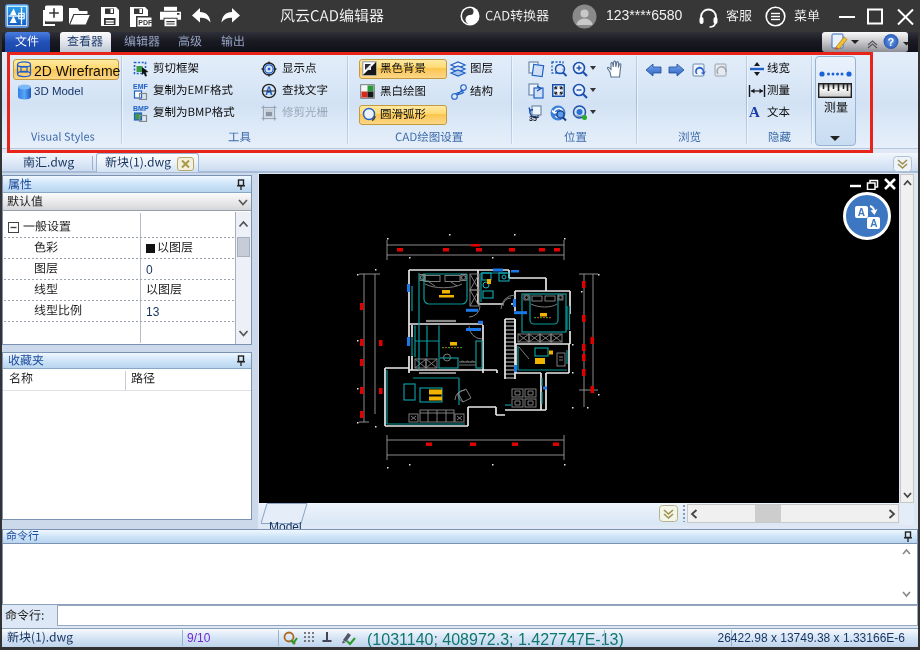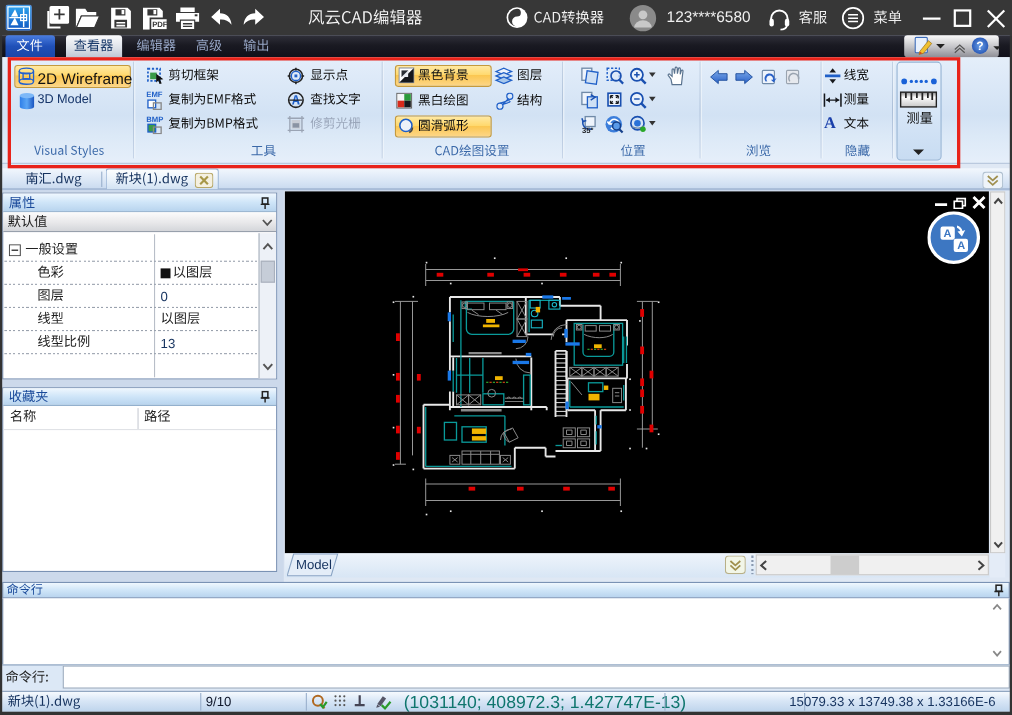--- a/index.html
+++ b/index.html
@@ -506,21 +506,21 @@
 <rect x="12" y="14" width="13" height="12" rx="2" fill="#fff"></rect>
 <text x="14.8" y="23.6" font-size="10" font-weight="bold" fill="#3d77c2" font-family="Liberation Sans">A</text>
 <path d="M27 13 a7 7 0 0 1 5 5 l2.5 -1 l-3 6 l-4 -4.5 l2.5 -0.5 a5 5 0 0 0 -3 -3 Z" fill="#fff"></path>
 <rect x="24" y="25" width="13" height="12" rx="2" fill="#fff"></rect>
 <text x="27.2" y="34.8" font-size="10" font-weight="bold" fill="#3d77c2" font-family="Liberation Sans">A</text>
 </svg>
 <div class="ab" style="left:259px;top:503px;width:640px;height:22px;background:linear-gradient(#eef4fb,#d8e6f5)"></div>
 <svg class="ab" style="left:261px;top:503px" width="52" height="21" viewBox="0 0 52 21">
 <path d="M6 0.5 L46 0.5 L40 20.5 L0 20.5 Z" fill="#e4edf8" stroke="#8aa4c4"></path>
 </svg>
-<div class="ab" style="left:269px;top:506px;font-size:12px;color:#16335f">Model</div>
+<div class="ab" style="left:269px;top:520px;font-size:12px;color:#16335f">Model</div>
 <svg class="ab" style="left:659px;top:505px" width="19" height="17" viewBox="0 0 19 17">
 <rect x="0.5" y="0.5" width="18" height="16" rx="3" fill="#f2f6e8" stroke="#b8b088"></rect>
 <path d="M5 5 l4.5 4 l4.5 -4 M5 9 l4.5 4 l4.5 -4" fill="none" stroke="#a09050" stroke-width="1.6"></path>
 </svg>
 <div class="ab" style="left:683px;top:505px;width:2px;height:17px;background:repeating-linear-gradient(#8a9ab0 0,#8a9ab0 2px,transparent 2px,transparent 4px)"></div>
 <div class="ab" style="left:687px;top:504px;width:212px;height:19px;background:#f0f0f0;border:1px solid #c8c8c8"></div>
 <svg class="ab" style="left:690px;top:509px" width="8" height="10" viewBox="0 0 8 10">
     <path d="M6.5 1 L2 5 L6.5 9" fill="none" stroke="#444" stroke-width="1.8"></path>
   </svg>
 <svg class="ab" style="left:888px;top:509px" width="8" height="10" viewBox="0 0 8 10">
@@ -555,21 +555,21 @@
 <div class="ab" style="left:2px;top:604px;width:916px;height:23px;background:#dce8f6;border-top:1px solid #8aa0bc"></div>
 <svg style="position:absolute;left:5px;top:609px" width="41" height="16" viewBox="0 0 41 16">
     <path d="M6.1 0.3C4.9 1.9 2.6 3.5 0.4 4.1C0.6 4.3 0.8 4.7 0.9 4.9C1.8 4.6 2.7 4.2 3.6 3.7L3.6 4.5L8.4 4.5L8.4 3.7C9.2 4.2 10.1 4.6 10.9 4.9C11.1 4.6 11.4 4.2 11.6 4C9.7 3.5 7.7 2.4 6.6 1.1L6.8 0.9ZM3.6 3.6C4.5 3.1 5.4 2.4 6 1.7C6.7 2.4 7.5 3.1 8.3 3.6ZM1.5 5.5L1.5 10.6L2.4 10.6L2.4 9.6L5.2 9.6L5.2 5.5ZM2.4 6.3L4.3 6.3L4.3 8.8L2.4 8.8ZM6.5 5.5L6.5 11.5L7.3 11.5L7.3 6.3L9.6 6.3L9.6 8.8C9.6 9 9.6 9 9.4 9C9.3 9 8.7 9 8 9C8.1 9.3 8.2 9.6 8.3 9.9C9.2 9.9 9.8 9.9 10.1 9.7C10.4 9.6 10.5 9.3 10.5 8.8L10.5 5.5ZM16.8 3.9C17.5 4.4 18.3 5.2 18.6 5.7L19.3 5.1C18.9 4.6 18.1 3.9 17.4 3.3ZM14 6L14 6.9L20.5 6.9C19.9 7.6 19 8.5 18.2 9.3C17.5 8.8 16.9 8.4 16.3 8.1L15.7 8.7C17 9.6 18.7 10.8 19.6 11.6L20.2 10.8C19.9 10.5 19.4 10.2 18.9 9.8C20.1 8.6 21.4 7.3 22.3 6.4L21.6 6L21.4 6ZM18.1 0.4C16.9 2.1 14.6 3.7 12.4 4.7C12.7 4.9 12.9 5.2 13.1 5.4C14.9 4.6 16.7 3.3 18 1.9C19.4 3.3 21.4 4.7 23 5.4C23.2 5.1 23.5 4.8 23.7 4.6C22 3.9 19.9 2.6 18.6 1.3L18.9 0.9ZM29.2 1.2L29.2 2.1L35.1 2.1L35.1 1.2ZM27.2 0.5C26.6 1.3 25.4 2.4 24.4 3.1C24.6 3.3 24.8 3.6 24.9 3.8C26 3 27.3 1.9 28.1 0.8ZM28.7 4.5L28.7 5.4L32.7 5.4L32.7 10.4C32.7 10.5 32.7 10.6 32.4 10.6C32.2 10.6 31.4 10.6 30.5 10.6C30.7 10.9 30.8 11.2 30.8 11.5C32 11.5 32.7 11.5 33.1 11.4C33.5 11.2 33.6 10.9 33.6 10.4L33.6 5.4L35.5 5.4L35.5 4.5ZM27.7 3C26.9 4.4 25.5 5.8 24.3 6.7C24.5 6.9 24.8 7.3 24.9 7.5C25.4 7.1 25.8 6.7 26.3 6.2L26.3 11.6L27.2 11.6L27.2 5.2C27.7 4.6 28.2 4 28.5 3.4ZM37.7 5.9C38.1 5.9 38.5 5.5 38.5 5C38.5 4.5 38.1 4.2 37.7 4.2C37.2 4.2 36.9 4.5 36.9 5C36.9 5.5 37.2 5.9 37.7 5.9ZM37.7 10.7C38.1 10.7 38.5 10.4 38.5 9.9C38.5 9.4 38.1 9 37.7 9C37.2 9 36.9 9.4 36.9 9.9C36.9 10.4 37.2 10.7 37.7 10.7Z" fill="#222"></path>
   </svg>
 <div class="ab" style="left:57px;top:605px;width:861px;height:21px;background:#fff;border:1px solid #98a8bc"></div>
 <div class="ab" style="left:2px;top:628px;width:916px;height:19px;background:linear-gradient(#f6fafe,#d8e6f6 45%,#bed4ec);border-top:1px solid #8aa0bc"></div>
 <svg style="position:absolute;left:7px;top:631px" width="68" height="16" viewBox="0 0 68 16">
     <path d="M4.3 8C4.7 8.6 5.1 9.4 5.3 9.9L5.9 9.6C5.8 9.1 5.3 8.3 4.9 7.7ZM1.6 7.7C1.4 8.5 1 9.2 0.5 9.7C0.7 9.9 1 10.1 1.1 10.2C1.6 9.6 2.1 8.8 2.4 7.9ZM6.6 1.6L6.6 5.8C6.6 7.4 6.5 9.4 5.5 10.9C5.7 11 6.1 11.2 6.2 11.4C7.3 9.9 7.5 7.5 7.5 5.8L7.5 5.4L9.3 5.4L9.3 11.5L10.2 11.5L10.2 5.4L11.5 5.4L11.5 4.5L7.5 4.5L7.5 2.2C8.7 2 10.1 1.7 11.1 1.4L10.4 0.7C9.5 1.1 8 1.4 6.6 1.6ZM2.6 0.6C2.8 1 3 1.4 3.1 1.7L0.7 1.7L0.7 2.5L6 2.5L6 1.7L4 1.7C3.9 1.3 3.6 0.8 3.4 0.4ZM4.5 2.6C4.4 3.1 4.1 3.9 3.9 4.5L0.6 4.5L0.6 5.2L3 5.2L3 6.5L0.6 6.5L0.6 7.3L3 7.3L3 10.3C3 10.5 3 10.5 2.9 10.5C2.7 10.5 2.4 10.5 1.9 10.5C2.1 10.7 2.2 11.1 2.2 11.3C2.8 11.3 3.2 11.3 3.5 11.1C3.8 11 3.8 10.8 3.8 10.4L3.8 7.3L6.1 7.3L6.1 6.5L3.8 6.5L3.8 5.2L6.2 5.2L6.2 4.5L4.7 4.5C4.9 4 5.1 3.3 5.4 2.7ZM1.5 2.7C1.8 3.3 1.9 4 2 4.5L2.8 4.3C2.7 3.8 2.5 3.1 2.2 2.6ZM21.7 6L19.8 6C19.9 5.6 19.9 5.1 19.9 4.7L19.9 3.4L21.7 3.4ZM19 0.6L19 2.5L16.8 2.5L16.8 3.4L19 3.4L19 4.7C19 5.1 19 5.6 18.9 6L16.5 6L16.5 6.9L18.8 6.9C18.5 8.4 17.6 9.8 15.5 10.9C15.7 11 16 11.3 16.1 11.5C18.3 10.4 19.3 8.9 19.6 7.2C20.3 9.2 21.3 10.8 23 11.5C23.1 11.3 23.4 10.9 23.6 10.8C22 10.1 20.9 8.7 20.4 6.9L23.4 6.9L23.4 6L22.6 6L22.6 2.5L19.9 2.5L19.9 0.6ZM12.4 8.6L12.8 9.5C13.8 9 15.2 8.4 16.5 7.8L16.2 7L14.9 7.6L14.9 4.2L16.2 4.2L16.2 3.4L14.9 3.4L14.9 0.6L14.1 0.6L14.1 3.4L12.6 3.4L12.6 4.2L14.1 4.2L14.1 8C13.5 8.2 12.9 8.4 12.4 8.6ZM26.9 12.9L27.5 12.6C26.5 10.9 26 8.9 26 6.8C26 4.8 26.5 2.8 27.5 1.1L26.9 0.7C25.8 2.5 25.1 4.5 25.1 6.8C25.1 9.2 25.8 11.1 26.9 12.9ZM29.1 10.6L33.9 10.6L33.9 9.6L32.2 9.6L32.2 1.8L31.3 1.8C30.9 2 30.3 2.2 29.5 2.4L29.5 3.1L31.1 3.1L31.1 9.6L29.1 9.6ZM35.9 12.9C37 11.1 37.7 9.2 37.7 6.8C37.7 4.5 37 2.5 35.9 0.7L35.2 1.1C36.3 2.8 36.8 4.8 36.8 6.8C36.8 8.9 36.3 10.9 35.2 12.6ZM40.4 10.7C40.9 10.7 41.2 10.4 41.2 9.9C41.2 9.4 40.9 9 40.4 9C40 9 39.6 9.4 39.6 9.9C39.6 10.4 40 10.7 40.4 10.7ZM45.4 10.7C46.2 10.7 46.9 10.3 47.4 9.8L47.4 9.8L47.5 10.6L48.4 10.6L48.4 1L47.3 1L47.3 3.5L47.4 4.6C46.8 4.2 46.3 3.9 45.6 3.9C44.1 3.9 42.7 5.2 42.7 7.3C42.7 9.5 43.8 10.7 45.4 10.7ZM45.7 9.8C44.5 9.8 43.9 8.9 43.9 7.3C43.9 5.8 44.7 4.8 45.8 4.8C46.3 4.8 46.8 5 47.3 5.5L47.3 8.9C46.8 9.5 46.3 9.8 45.7 9.8ZM51.7 10.6L53 10.6L53.9 7.1C54 6.4 54.2 5.8 54.3 5.2L54.4 5.2C54.5 5.8 54.7 6.4 54.8 7L55.8 10.6L57.1 10.6L58.9 4L57.8 4L56.9 7.8C56.7 8.4 56.6 9 56.5 9.6L56.4 9.6C56.2 9 56.1 8.4 55.9 7.8L54.9 4L53.9 4L52.8 7.8C52.7 8.4 52.5 9 52.4 9.6L52.3 9.6C52.2 9 52.1 8.4 52 7.8L51 4L49.9 4ZM62.5 13.6C64.5 13.6 65.8 12.5 65.8 11.3C65.8 10.2 65 9.8 63.5 9.8L62.2 9.8C61.3 9.8 61.1 9.5 61.1 9C61.1 8.7 61.3 8.5 61.5 8.3C61.8 8.4 62.1 8.5 62.5 8.5C63.8 8.5 64.8 7.6 64.8 6.2C64.8 5.7 64.6 5.2 64.3 4.9L65.7 4.9L65.7 4L63.4 4C63.2 3.9 62.8 3.9 62.5 3.9C61.2 3.9 60 4.8 60 6.2C60 7 60.4 7.6 60.9 8L60.9 8C60.5 8.2 60.2 8.7 60.2 9.2C60.2 9.7 60.4 10.1 60.7 10.3L60.7 10.3C60.1 10.7 59.8 11.3 59.8 11.8C59.8 12.9 60.9 13.6 62.5 13.6ZM62.5 7.8C61.7 7.8 61.1 7.2 61.1 6.2C61.1 5.2 61.7 4.7 62.5 4.7C63.2 4.7 63.9 5.2 63.9 6.2C63.9 7.2 63.2 7.8 62.5 7.8ZM62.6 12.8C61.4 12.8 60.7 12.4 60.7 11.7C60.7 11.3 60.9 10.9 61.4 10.6C61.7 10.6 62 10.7 62.2 10.7L63.4 10.7C64.2 10.7 64.7 10.9 64.7 11.5C64.7 12.2 63.9 12.8 62.6 12.8Z" fill="#16335f"></path>
   </svg>
 <div class="ab" style="left:182px;top:630px;width:1px;height:16px;background:#9ab0cc"></div>
-<div class="ab" style="left:187px;top:631px;font-size:12px;color:#0f172a">9/10</div>
+<div class="ab" style="left:187px;top:631px;font-size:12px;color:#6d28d9">9/10</div>
 <div class="ab" style="left:278px;top:630px;width:1px;height:16px;background:#9ab0cc"></div>
 <svg class="ab" style="left:283px;top:630px" width="80" height="16" viewBox="0 0 80 16">
 <circle cx="6" cy="7" r="4.5" fill="none" stroke="#b06820" stroke-width="1.8"></circle>
 <line x1="9" y1="10.5" x2="12" y2="14" stroke="#b06820" stroke-width="2"></line>
 <path d="M8 10 l2.5 3 l3.5 -5" fill="none" stroke="#2a9a2a" stroke-width="2"></path>
 <g fill="#555">
       <circle cx="22" cy="3" r="1"></circle>
       <circle cx="26" cy="3" r="1"></circle>
       <circle cx="30" cy="3" r="1"></circle>
 <circle cx="22" cy="7" r="1"></circle>
@@ -579,21 +579,21 @@
       <circle cx="26" cy="11" r="1"></circle>
       <circle cx="30" cy="11" r="1"></circle>
     </g>
 <path d="M44 2 v9 M39.5 11 h9" fill="none" stroke="#445" stroke-width="2"></path>
 <path d="M60 10 l5 -7 l3 2 l-5 7 Z M59 13.5 l1 -3 l2.5 2 Z" fill="#556"></path>
 <path d="M64 11 l3 3 l5 -6" fill="none" stroke="#2a9a2a" stroke-width="2"></path>
 </svg>
 <div class="ab" style="left:367px;top:631px;font-size:16px;color:#0f766e">(1031140; 408972.3; 1.427747E-13)</div>
 <div class="ab" style="left:604px;top:630px;width:1px;height:16px;background:#9ab0cc"></div>
 <div class="ab" style="left:731px;top:630px;width:1px;height:16px;background:#9ab0cc"></div>
-<div class="ab" style="left:705px;top:631px;width:200px;text-align:right;font-size:12px;color:#16335f">15079.33 x 13749.38 x 1.33166E-6</div>
+<div class="ab" style="left:705px;top:631px;width:200px;text-align:right;font-size:12px;color:#16335f">26422.98 x 13749.38 x 1.33166E-6</div>
 <div class="ab" style="left:0;top:647px;width:920px;height:3px;background:#333"></div>
 <div class="ab" style="left:0;top:32px;width:2px;height:618px;background:#333"></div>
 <div class="ab" style="left:918px;top:32px;width:2px;height:618px;background:#333"></div>
 <svg class="ab" style="left:259px;top:174px" width="640" height="329" viewBox="0 0 640 329">
     <g stroke="#9a9a9a" stroke-width="0.9" fill="none">
       <path d="M128 71 H305 M128 81 H305 M128 266 H305 M128 281 H305 M105 100 V248 M116 100 V240 M325 100 V233 M334 100 V216"></path>
       <path d="M128 66 V86 M305 66 V86 M128 261 V286 M305 261 V286 M100 100 H121 M100 248 H110 M320 100 H339 M320 216 H339"></path>
     </g>
     <g stroke="#e8e8e8" stroke-width="1.7" fill="none">
       <path d="M150 96 H250"></path>

